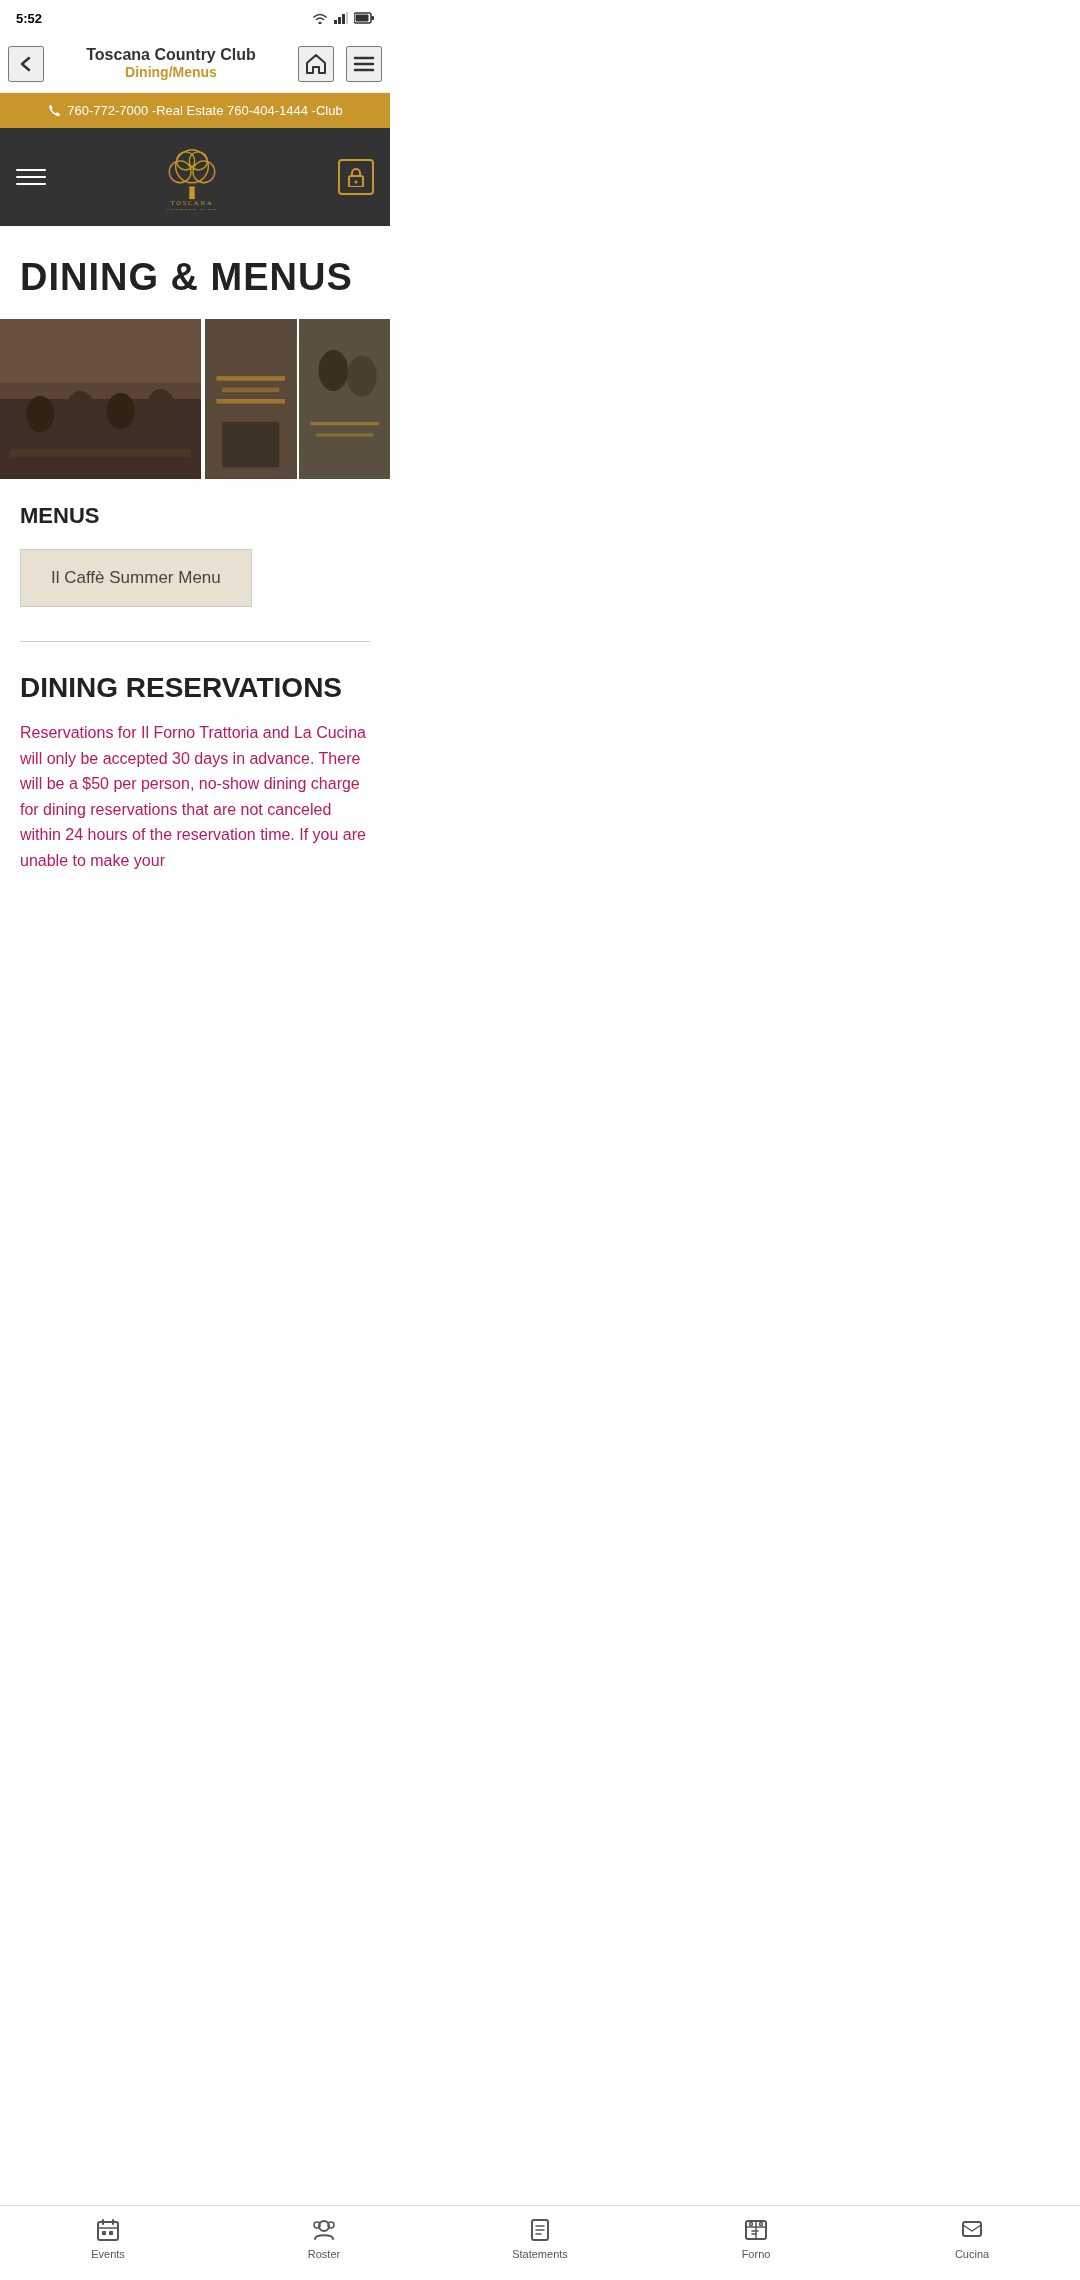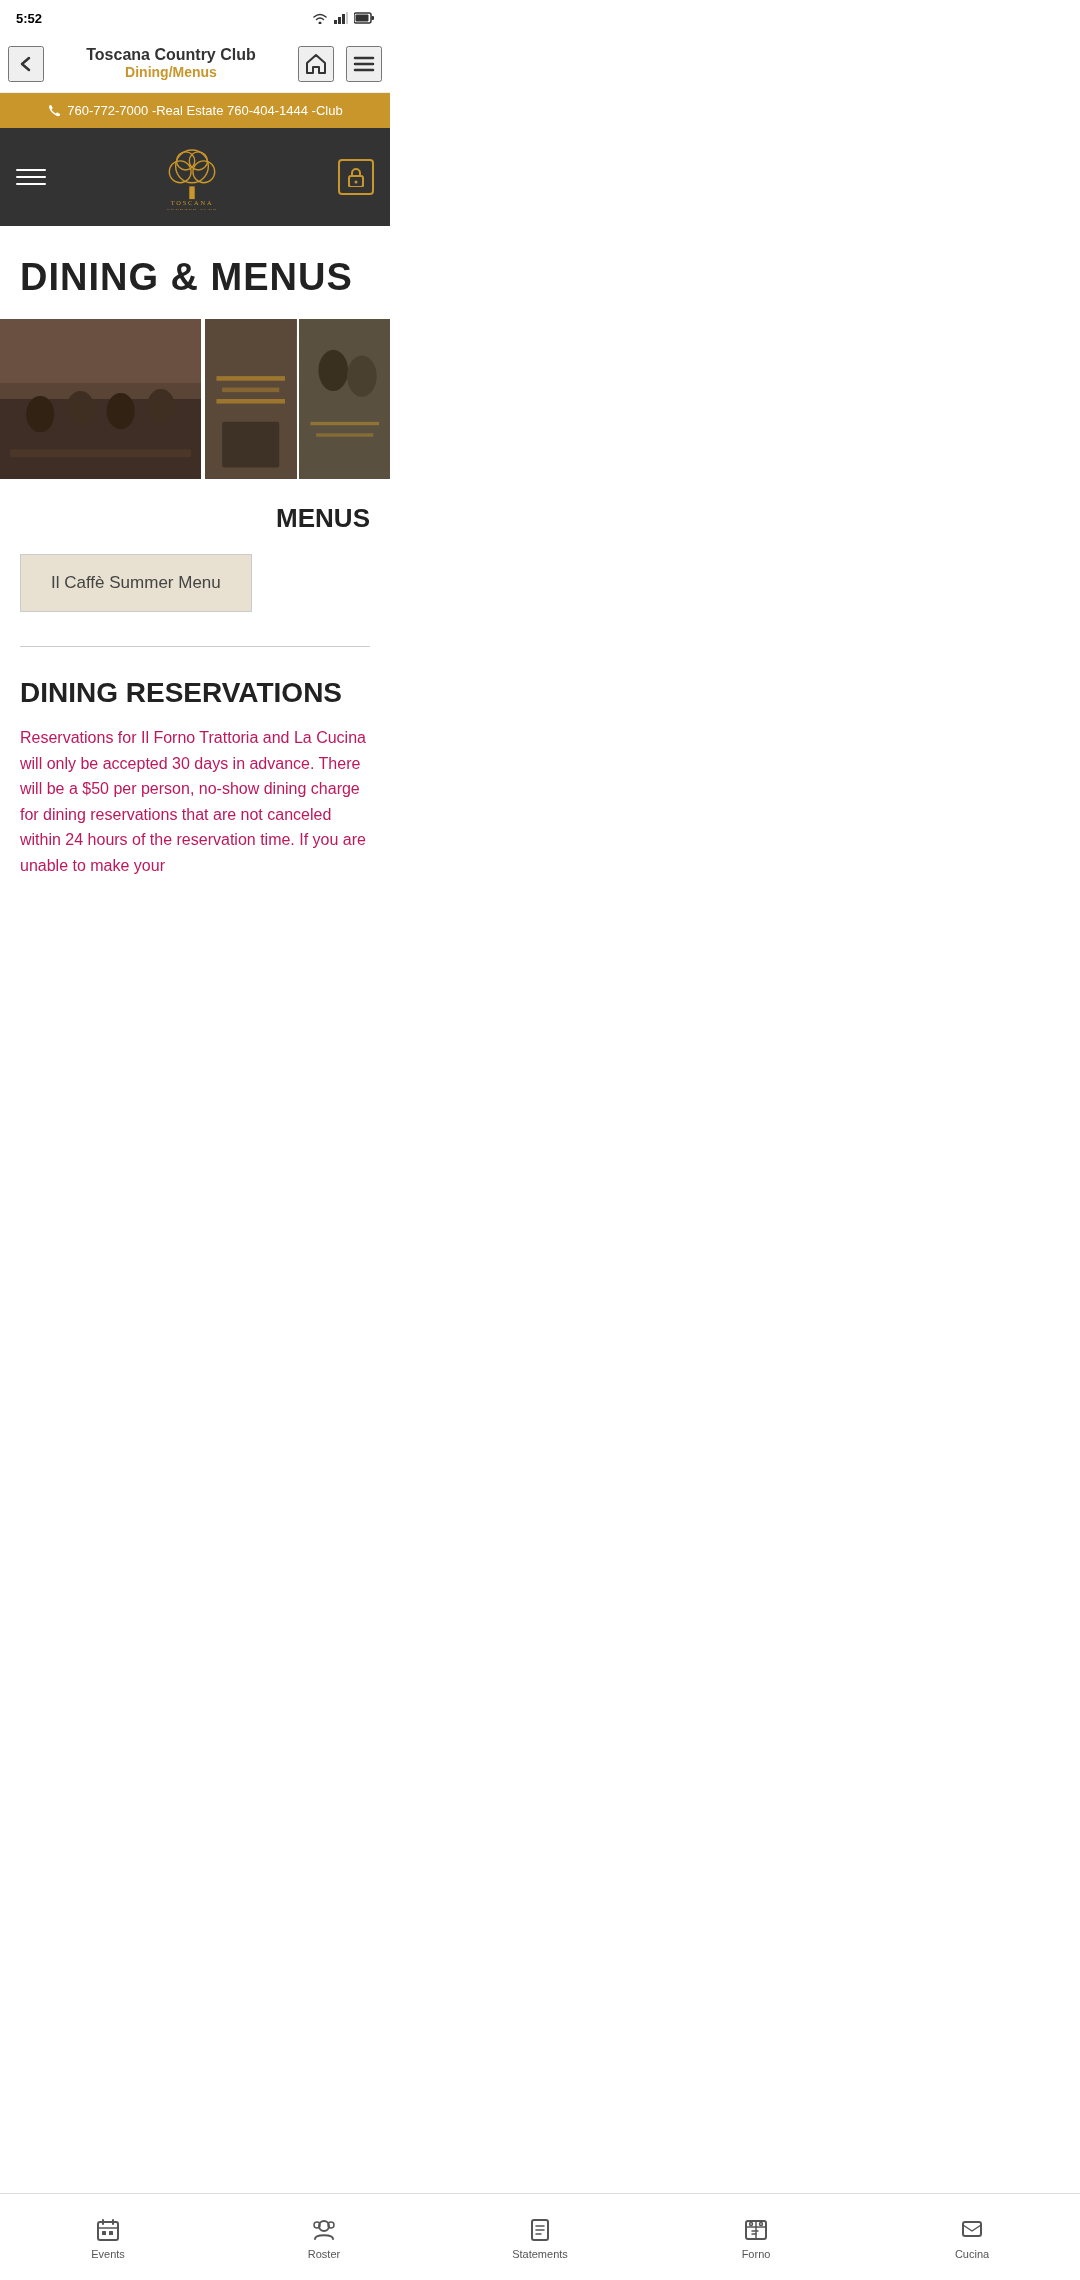--- a/index.html
+++ b/index.html
@@ -193,26 +193,25 @@
       height: 60%;
       background: rgba(0,0,0,0.15);
     }
 
     
     .menus-section {
       padding: 24px 20px;
       background: #fff;
     }
     .menus-title {
-      font-size: 26px;
+      font-size: 22px;
       font-weight: 900;
       color: #222;
       text-transform: uppercase;
       margin-bottom: 20px;
-      text-align: right;
     }
     .menu-button {
       display: inline-block;
       background: #e8e0d0;
       border: 1px solid #ccc;
       padding: 18px 30px;
       font-size: 17px;
       color: #444;
       cursor: pointer;
       text-decoration: none;
@@ -246,21 +245,21 @@
     
     .bottom-nav {
       position: fixed;
       bottom: 0;
       left: 0;
       right: 0;
       background: #fff;
       border-top: 1px solid #ddd;
       display: flex;
       justify-content: space-around;
-      padding: 22px 0 20px;
+      padding: 10px 0 20px;
     }
     .nav-item {
       display: flex;
       flex-direction: column;
       align-items: center;
       gap: 4px;
       cursor: pointer;
       flex: 1;
     }
     .nav-item .nav-icon {

